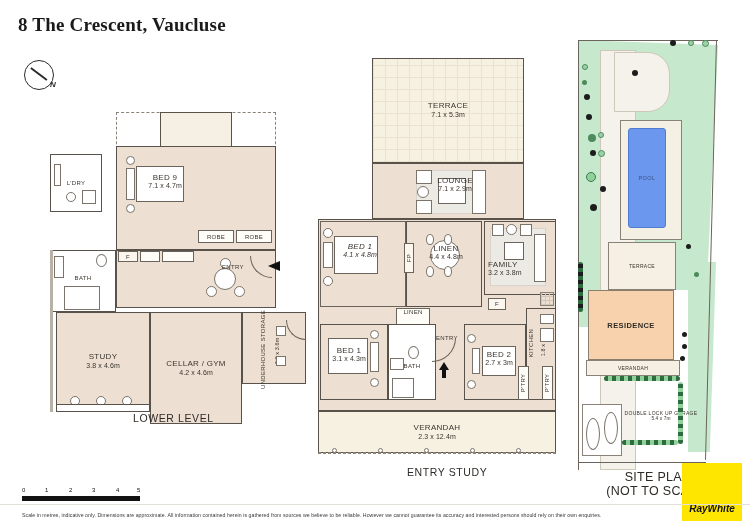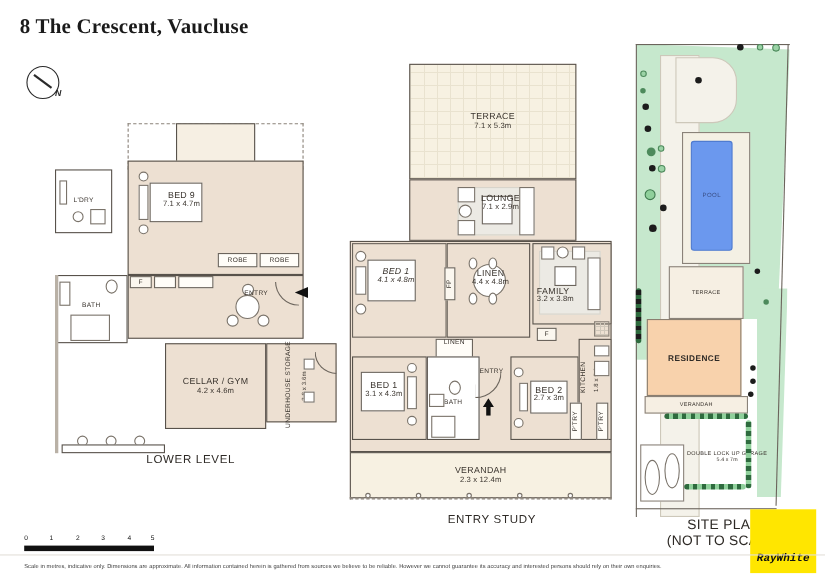--- a/index.html
+++ b/index.html
@@ -71,21 +71,21 @@
     display:flex;align-items:center;justify-content:center; }
   .sband span { font-size:5px; letter-spacing:.3px; color:#3a342e; }
   .tree { position:absolute; border-radius:50%; }
   .siteline { position:absolute; background:#6b645c; }
   #site-caption { position:absolute; left:578px; top:470px; width:160px; text-align:center;
     font-size:12.5px; letter-spacing:.3px; line-height:1.15; color:#2e2a26; }
 
   
   #logo { position:absolute; left:682px; top:463px; width:60px; height:58px;
     background:#ffe600; display:flex; align-items:flex-end; justify-content:center; }
-  #logo span { font-size:10px; font-style:italic; font-weight:bold; color:#111; padding-bottom:7px;font-family:Liberation Mono, monospace; }
+  #logo span { font-size:10px; font-style:italic; font-weight:bold; color:#111; padding-bottom:7px; }
 
   
   #scalebar { position:absolute; left:22px; top:487px; width:120px; }
   #scalebar .bar { position:absolute; top:9px; left:0; width:118px; height:5px; background:#111; }
   #scalebar .tick { position:absolute; top:0; font-size:6px; color:#111; }
   #footer { position:absolute; left:22px; top:512px; width:700px; font-size:5.2px;
     color:#3a3a3a; letter-spacing:.05px; }
   .divider { position:absolute; left:0; top:504px; width:750px; height:1px; background:#e3e0d9; }
 </style>
 </head>
@@ -150,25 +150,29 @@
     <polygon points="14,1 14,11 2,6" fill="#111"></polygon>
   </svg>
 
   <div class="rm white" style="left:42px; top:142px; width:66px; height:62px;">
     <div class="lbl sm" style="margin-top:-6px">BATH</div>
   </div>
   <div class="fix" style="left:46px;top:148px;width:10px;height:22px;"></div>
   <div class="fix r" style="left:88px;top:146px;width:11px;height:13px;"></div>
   <div class="fix" style="left:56px;top:178px;width:36px;height:24px;"></div>
 
+  <div class="rm" style="left:48px; top:204px; width:94px; height:98px;">
+    <div class="lbl">STUDY</div>
+    <div class="dim">3.8 x 4.6m</div>
+  </div>
   <div class="fix r" style="left:62px;top:288px;width:10px;height:10px;"></div>
   <div class="fix r" style="left:88px;top:288px;width:10px;height:10px;"></div>
   <div class="fix r" style="left:114px;top:288px;width:10px;height:10px;"></div>
 
-  <div class="rm" style="left:142px; top:204px; width:92px; height:78px;">
+  <div class="rm" style="left:142px; top:204px; width:92px; height:112px;">
     <div class="lbl">CELLAR / GYM</div>
     <div class="dim">4.2 x 4.6m</div>
   </div>
 
   <div class="rm" style="left:234px; top:204px; width:64px; height:72px;">
   </div>
   <div style="position:absolute;left:224px;top:202px;width:76px;height:76px;">
     <div class="vert" style="position:absolute;left:-10px;top:32px;width:76px;text-align:center;">
       <span class="lbl sm">UNDERHOUSE STORAGE</span>
     </div>

